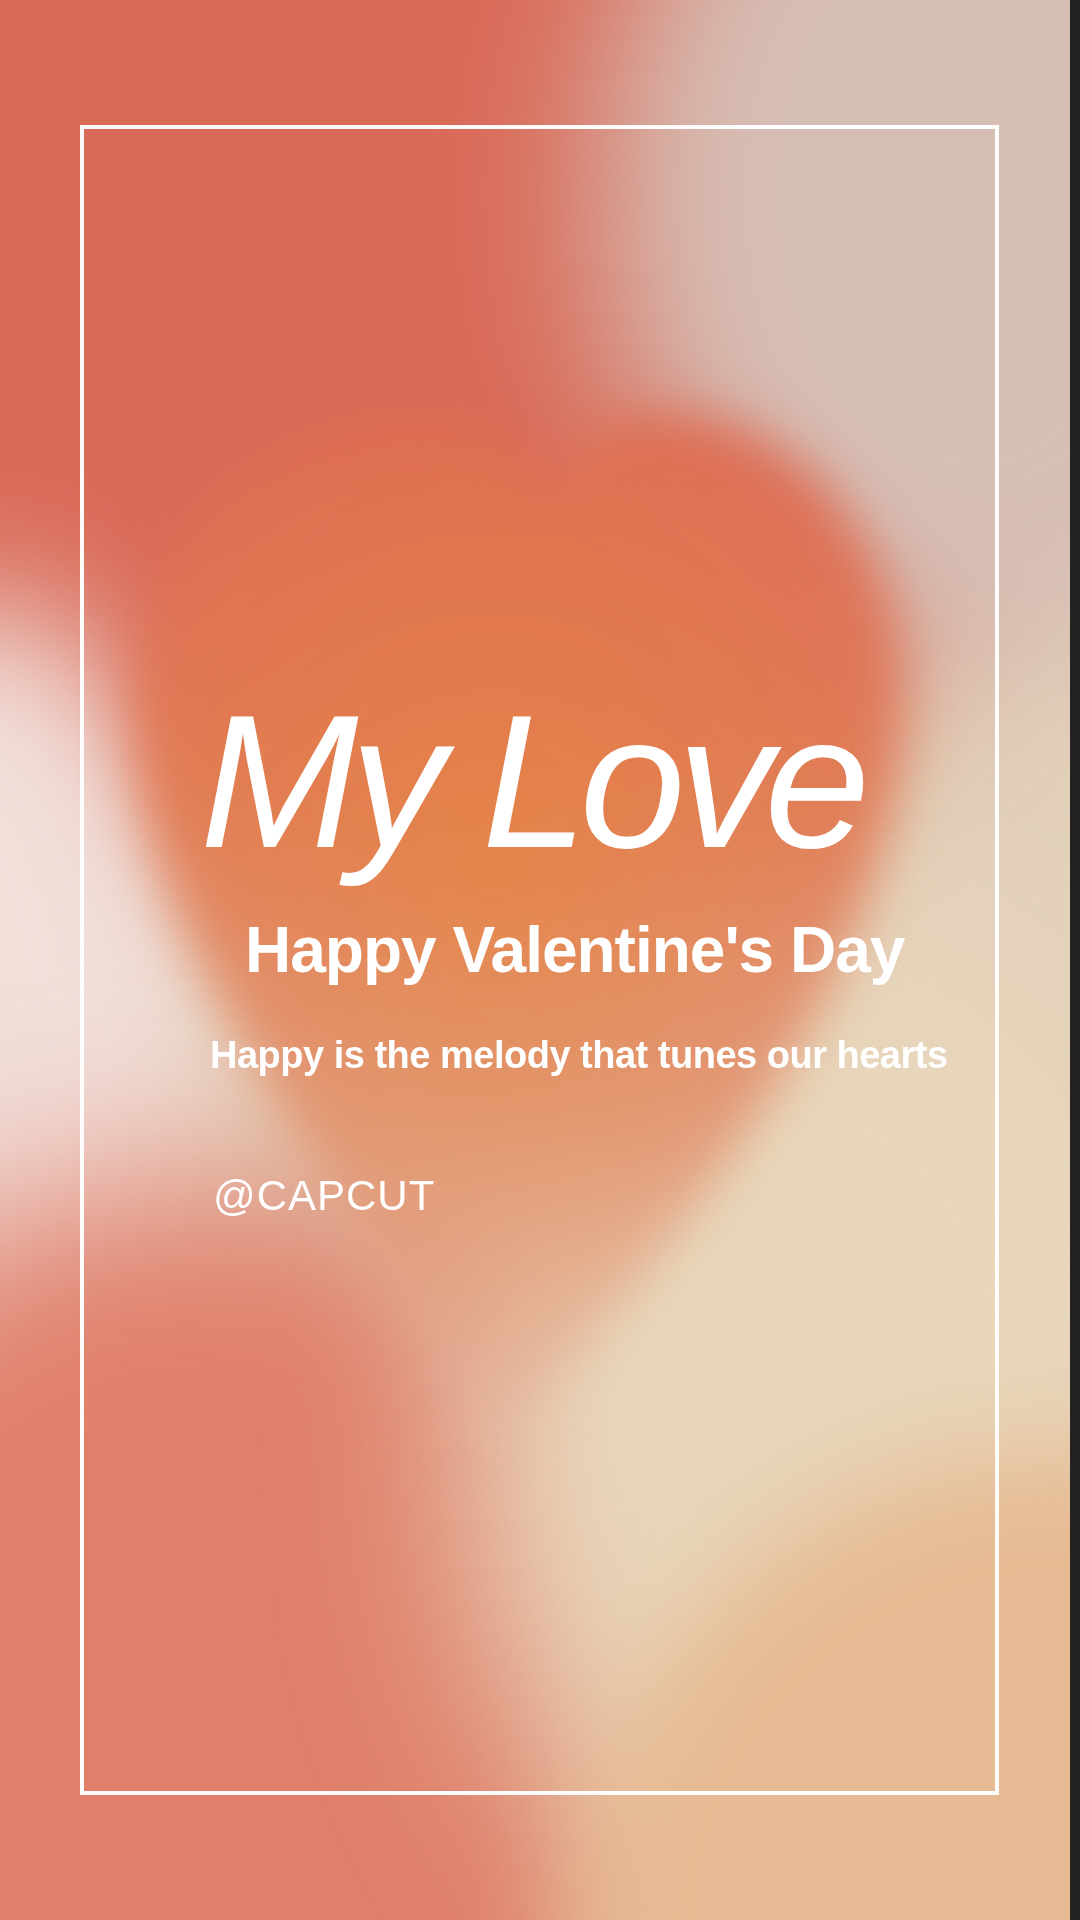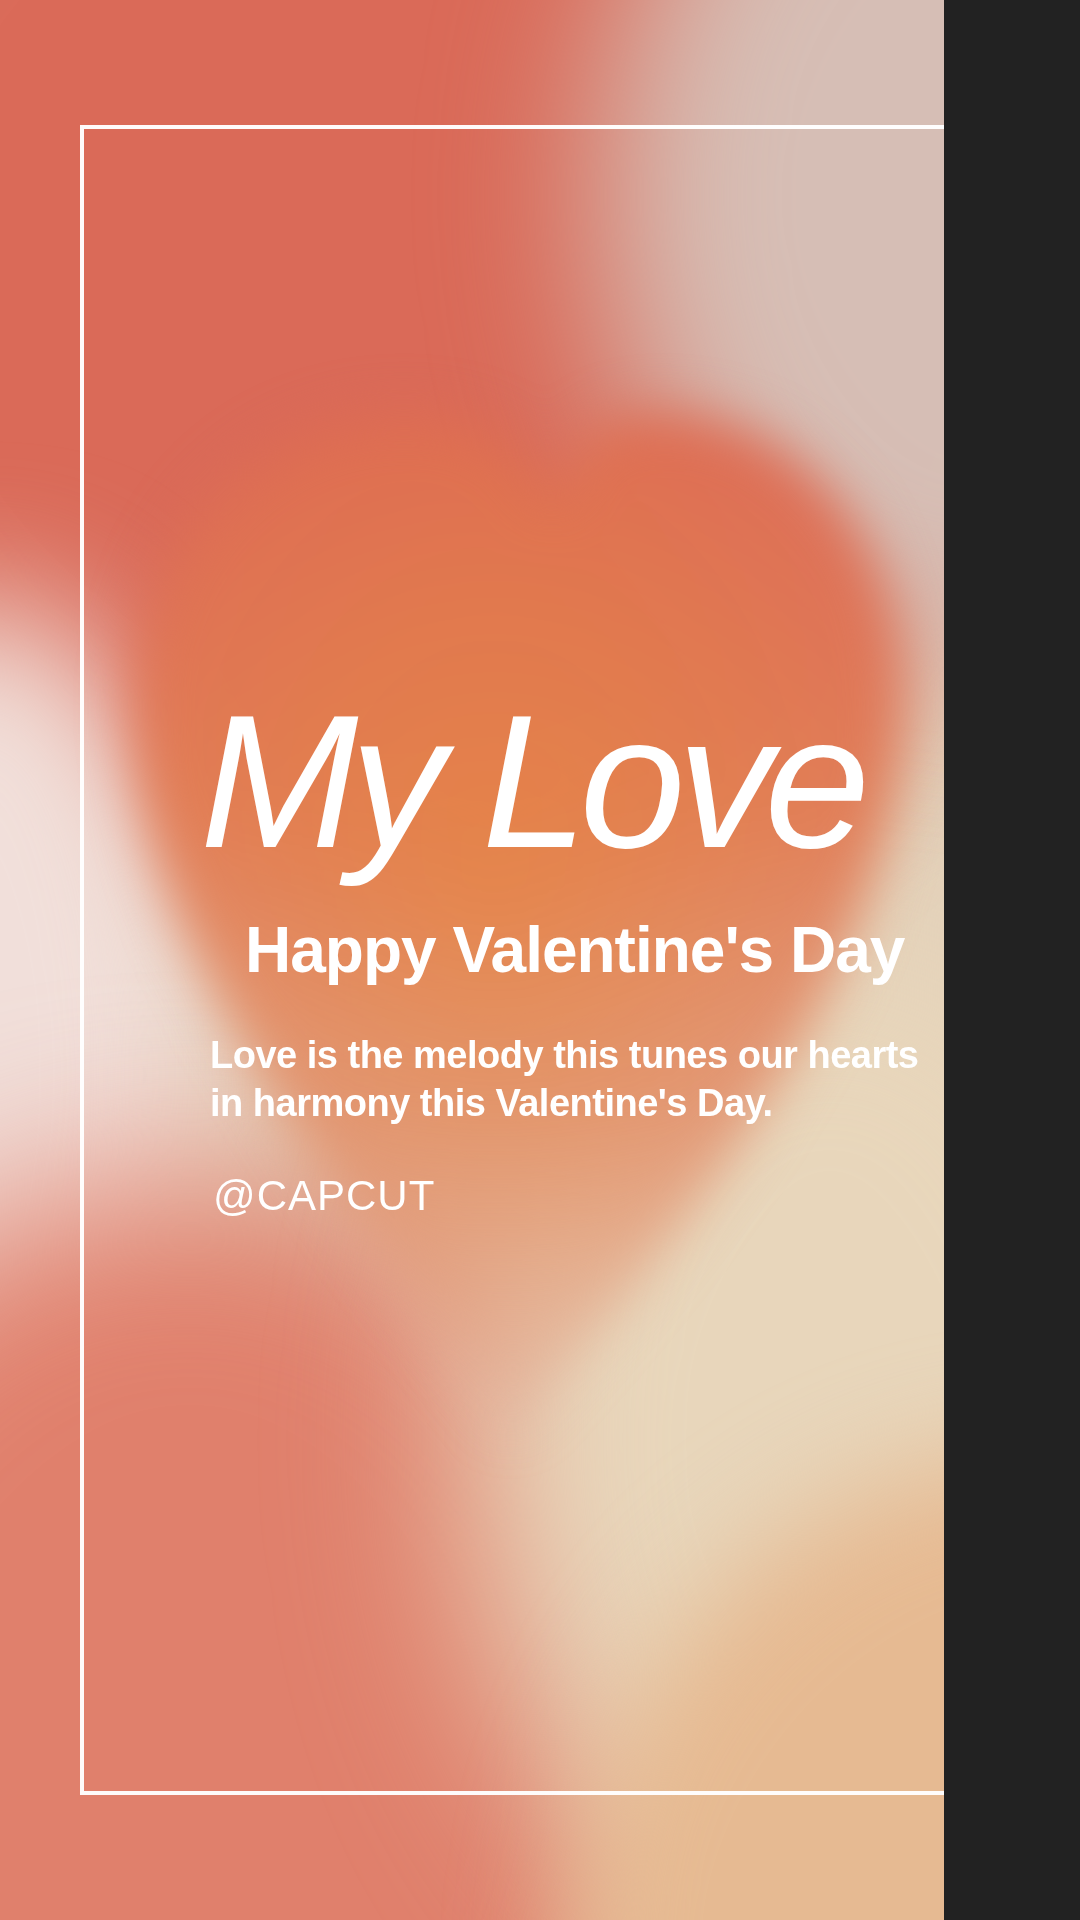--- a/index.html
+++ b/index.html
@@ -1,20 +1,20 @@
 <!DOCTYPE html>
 <html style="--text: #FFFFFF; --frame: #FFFFFF; --base-cream: #E3D1BA; --coral-top-left: #DA6A58; --mauve-top-right: #D6BEB5; --light-band-left: #F1DFDA; --salmon-bottom-left: #E0806C; --cream-band-bottom: #E8D6BB; --peach-bottom-right: #E6BA92; --heart-top: #DD6A54; --heart-mid: #E07A57; --heart-lower: #DF8D74; --heart-fade: #E2AC9C; --heart-glow: #E8893F;"><head>
 <meta charset="utf-8">
 <style>
   html, body { margin: 0; padding: 0; background: #222; }
   * { box-sizing: border-box; }
 
   .canvas {
     position: relative;
-    width: 944px;
+    width: 1070px;
     height: 1920px;
     overflow: hidden;
     background: var(--base-cream, #E3D1BA);
     font-family: "Liberation Sans", sans-serif;
   }
 
   
   .blob {
     position: absolute;
     border-radius: 50%;
@@ -140,18 +140,17 @@
                C802,160 712,44 598,23
                C505,6 466,42 448,118 Z" fill="url(#heartGlow)"></path>
     </svg>
   </div>
 
   <div class="frame"></div>
 
   <div class="txt title">My Love</div>
   <div class="txt subtitle">Happy Valentine's Day</div>
   <div class="txt message">
-    <div>Love is the melody this tunes our hearts</div>
-    <div>in harmony this Valentine's Day.</div>
+    <div>Happy is the melody that tunes our hearts</div>
   </div>
   <div class="txt handle">@CAPCUT</div>
 
 </div>
 
 </body></html>

